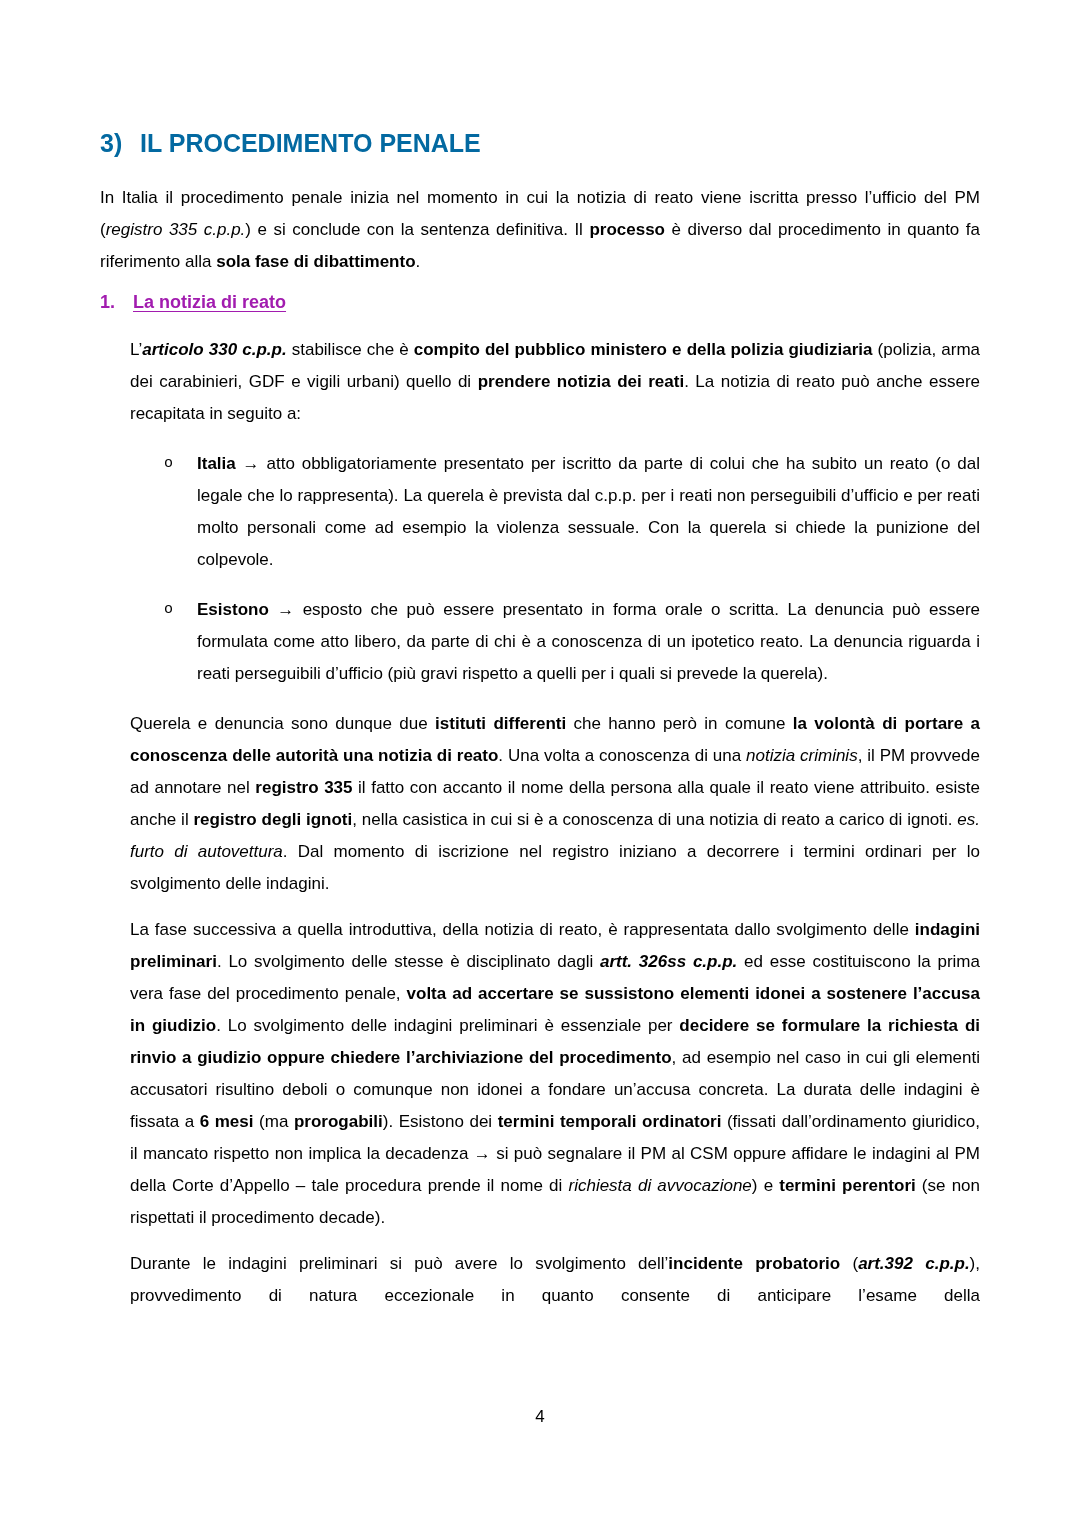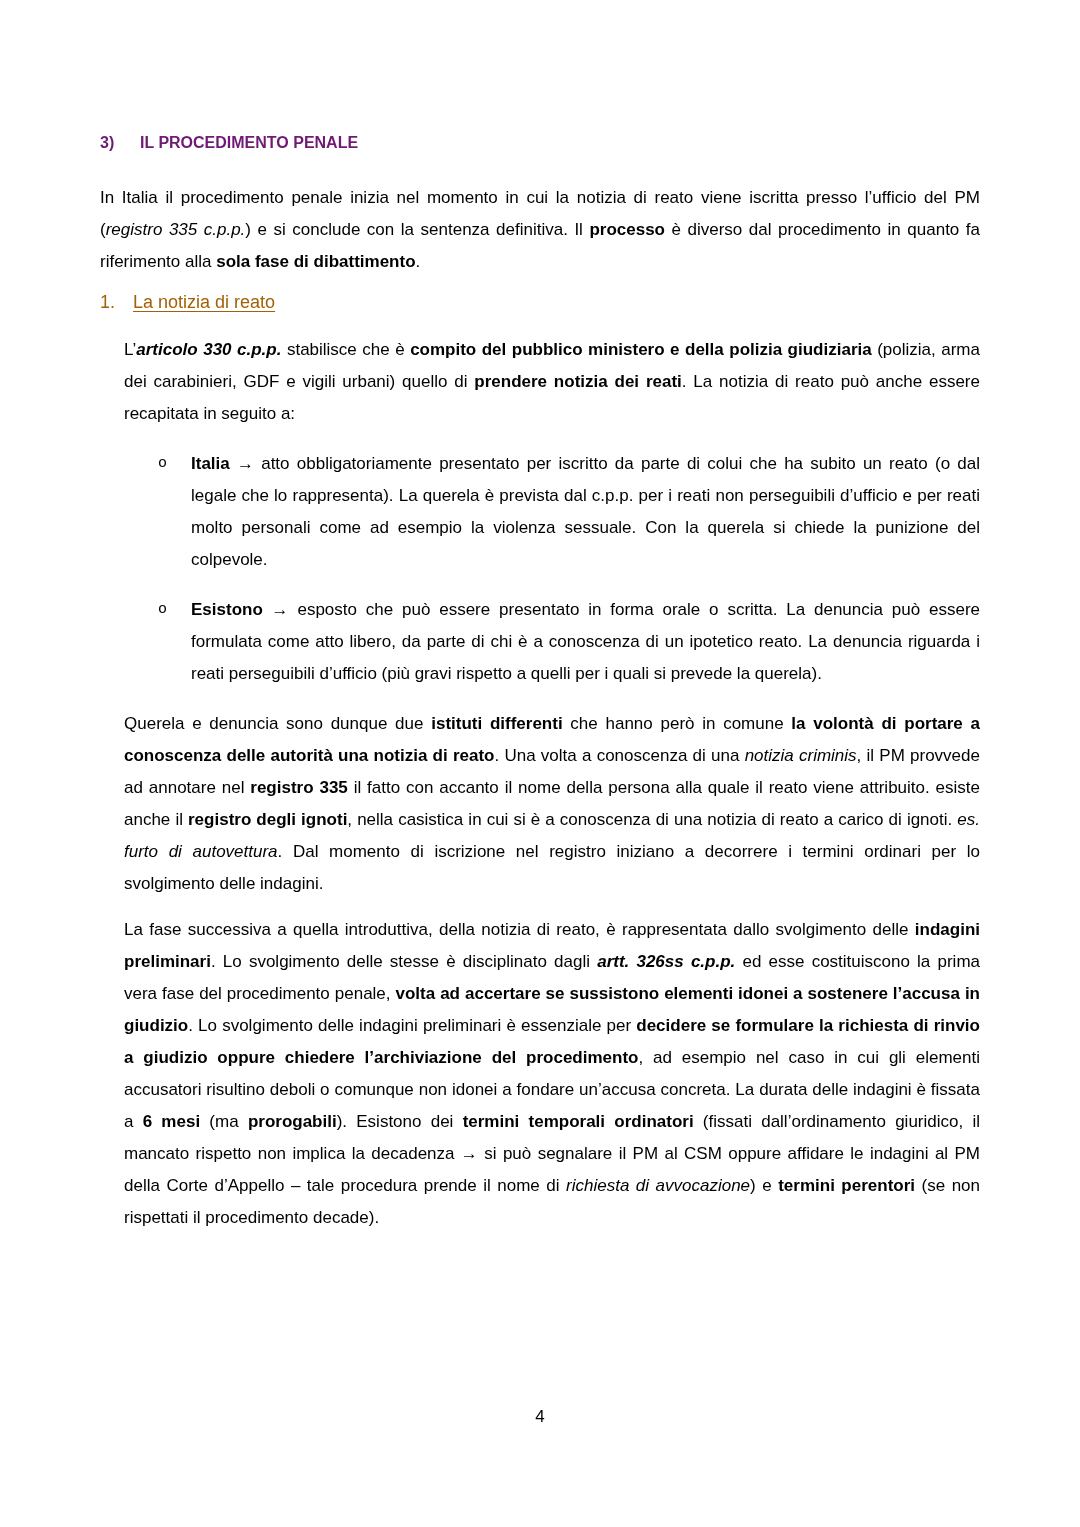--- a/index.html
+++ b/index.html
@@ -14,58 +14,58 @@
     background: #ffffff;
     overflow: hidden;
     font-family: "Liberation Sans", sans-serif;
     color: #000000;
   }
   .content {
     padding: 130px 100px 0 100px;
   }
   .doc-heading {
     margin: 0 0 26px 0;
-    font-size: 16px;
+    font-size: 25px;
     font-weight: bold;
-    color: #701a75;
+    color: #0369a1;
     line-height: 26px;
   }
   .doc-heading .h-num {
     display: inline-block;
     width: 40px;
   }
   .para {
     margin: 0 0 14px 0;
     font-size: 17px;
     line-height: 32px;
     text-align: justify;
   }
   .intro {
     margin-bottom: 12px;
   }
   .sec-heading {
     margin: 0 0 20px 0;
     font-size: 18px;
-    font-weight: normal;
-    color: #a16207;
+    font-weight: bold;
+    color: #a21caf;
     line-height: 24px;
   }
   .sec-heading .s-num {
     display: inline-block;
     width: 33px;
   }
   .sec-heading .s-title {
     text-decoration: underline;
     text-underline-offset: 3px;
   }
   .section-2 .sec-heading {
     margin-top: 40px;
   }
   .sec-body {
-    margin-left: 24px;
+    margin-left: 30px;
   }
   .bullet {
     display: flex;
     align-items: flex-start;
     margin: 18px 0 18px 34px;
   }
   .b-marker {
     flex: 0 0 33px;
     font-family: "Liberation Mono", monospace;
     font-size: 15px;
@@ -112,19 +112,20 @@
           <span class="b-marker">o</span>
           <p class="para b-text"><span class="b">Esistono</span><span> → esposto che può essere presentato in forma orale o scritta. La denuncia può essere formulata come atto libero, da parte di chi è a conoscenza di un ipotetico reato. La denuncia riguarda i reati perseguibili d’ufficio (più gravi rispetto a quelli per i quali si prevede la querela).</span></p>
         </div>
         <p class="para"><span>Querela e denuncia sono dunque due </span><span class="b">istituti differenti</span><span> che hanno però in comune </span><span class="b">la volontà di portare a conoscenza delle autorità una notizia di reato</span><span>. Una volta a conoscenza di una </span><span class="i">notizia criminis</span><span>, il PM provvede ad annotare nel </span><span class="b">registro 335</span><span> il fatto con accanto il nome della persona alla quale il reato viene attribuito. esiste anche il </span><span class="b">registro degli ignoti</span><span>, nella casistica in cui si è a conoscenza di una notizia di reato a carico di ignoti. </span><span class="i">es. furto di autovettura</span><span>. Dal momento di iscrizione nel registro iniziano a decorrere i termini ordinari per lo svolgimento delle indagini.</span></p>
       </div>
     </div>
 
     <div class="section section-2">
       <div class="sec-body">
         <p class="para"><span>La fase successiva a quella introduttiva, della notizia di reato, è rappresentata dallo svolgimento delle </span><span class="b">indagini preliminari</span><span>. Lo svolgimento delle stesse è disciplinato dagli </span><span class="b i">artt. 326ss c.p.p.</span><span> ed esse costituiscono la prima vera fase del procedimento penale, </span><span class="b">volta ad accertare se sussistono elementi idonei a sostenere l’accusa in giudizio</span><span>. Lo svolgimento delle indagini preliminari è essenziale per </span><span class="b">decidere se formulare la richiesta di rinvio a giudizio oppure chiedere l’archiviazione del procedimento</span><span>, ad esempio nel caso in cui gli elementi accusatori risultino deboli o comunque non idonei a fondare un’accusa concreta. La durata delle indagini è fissata a </span><span class="b">6 mesi</span><span> (ma </span><span class="b">prorogabili</span><span>). Esistono dei </span><span class="b">termini temporali ordinatori</span><span> (fissati dall’ordinamento giuridico, il mancato rispetto non implica la decadenza → si può segnalare il PM al CSM oppure affidare le indagini al PM della Corte d’Appello – tale procedura prende il nome di </span><span class="i">richiesta di avvocazione</span><span>) e </span><span class="b">termini perentori</span><span> (se non rispettati il procedimento decade).</span></p>
+        <p class="para cont"><span>Durante le indagini preliminari si può avere lo svolgimento dell’</span><span class="b">incidente probatorio</span><span> (</span><span class="b i">art.392 c.p.p.</span><span>), provvedimento di natura eccezionale in quanto consente di anticipare l’esame della</span></p>
       </div>
     </div>
 
   </div>
 
   <div class="page-number">4</div>
 </div>
 
 </body></html>

